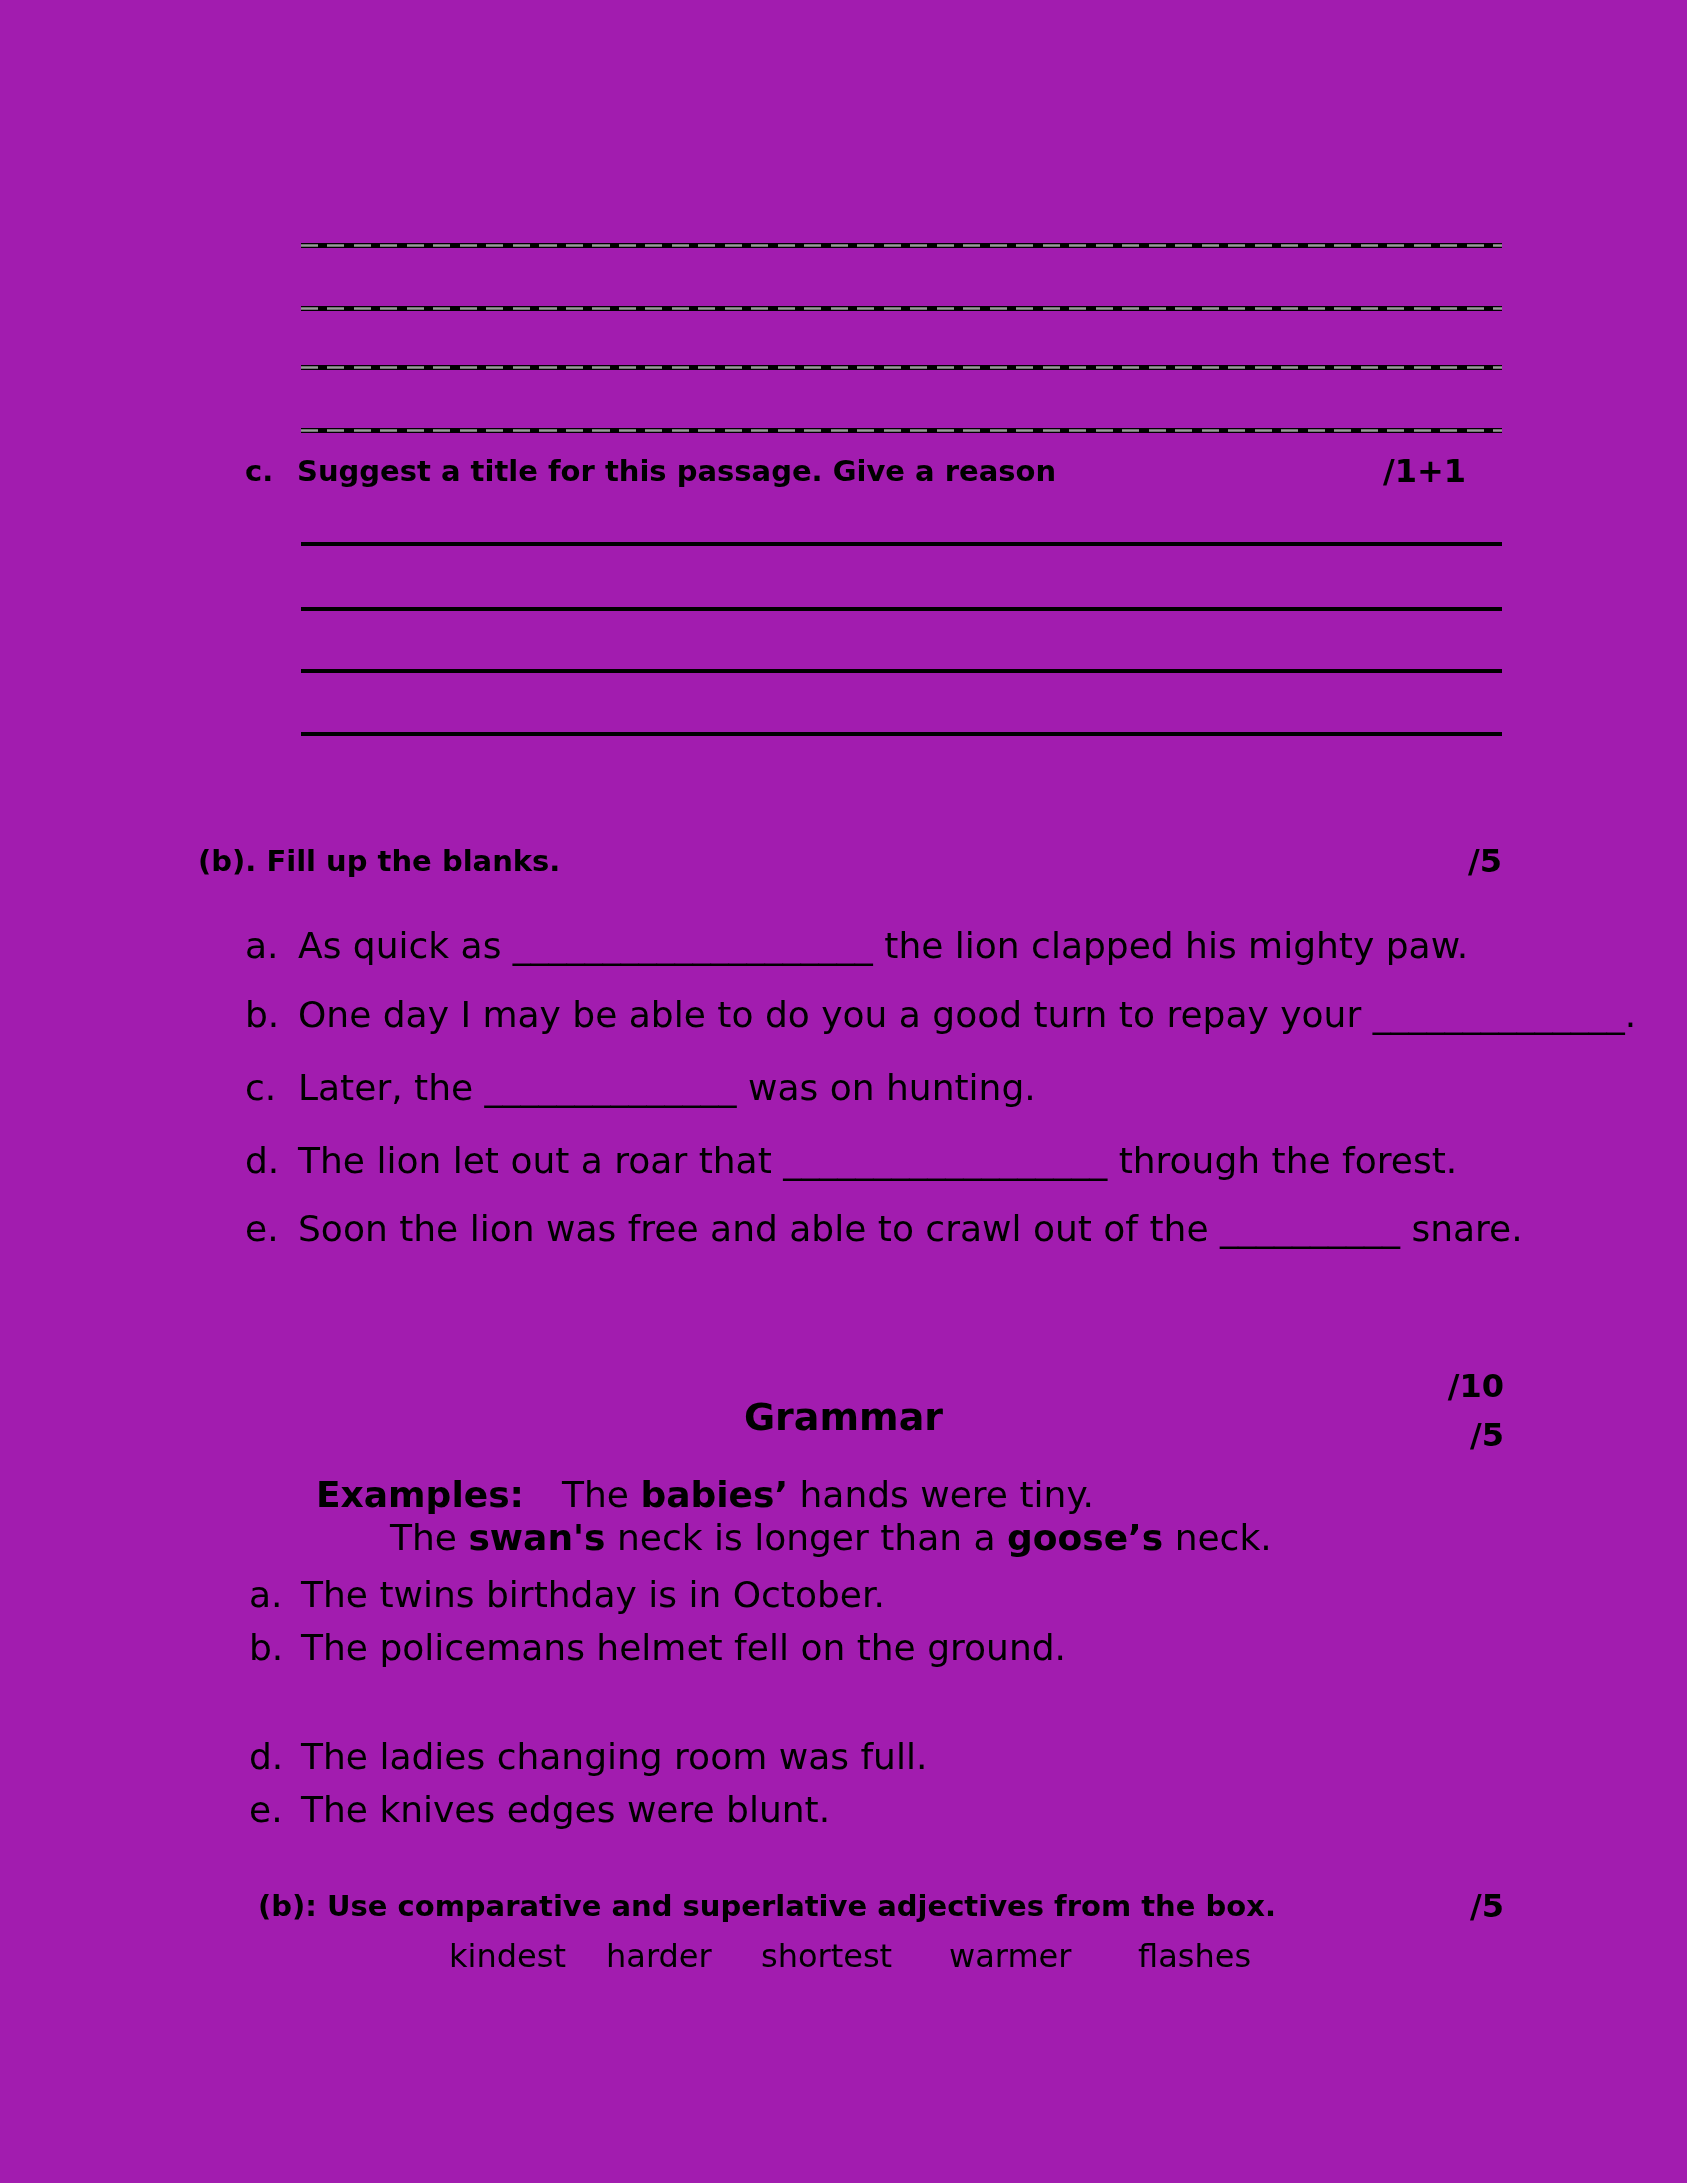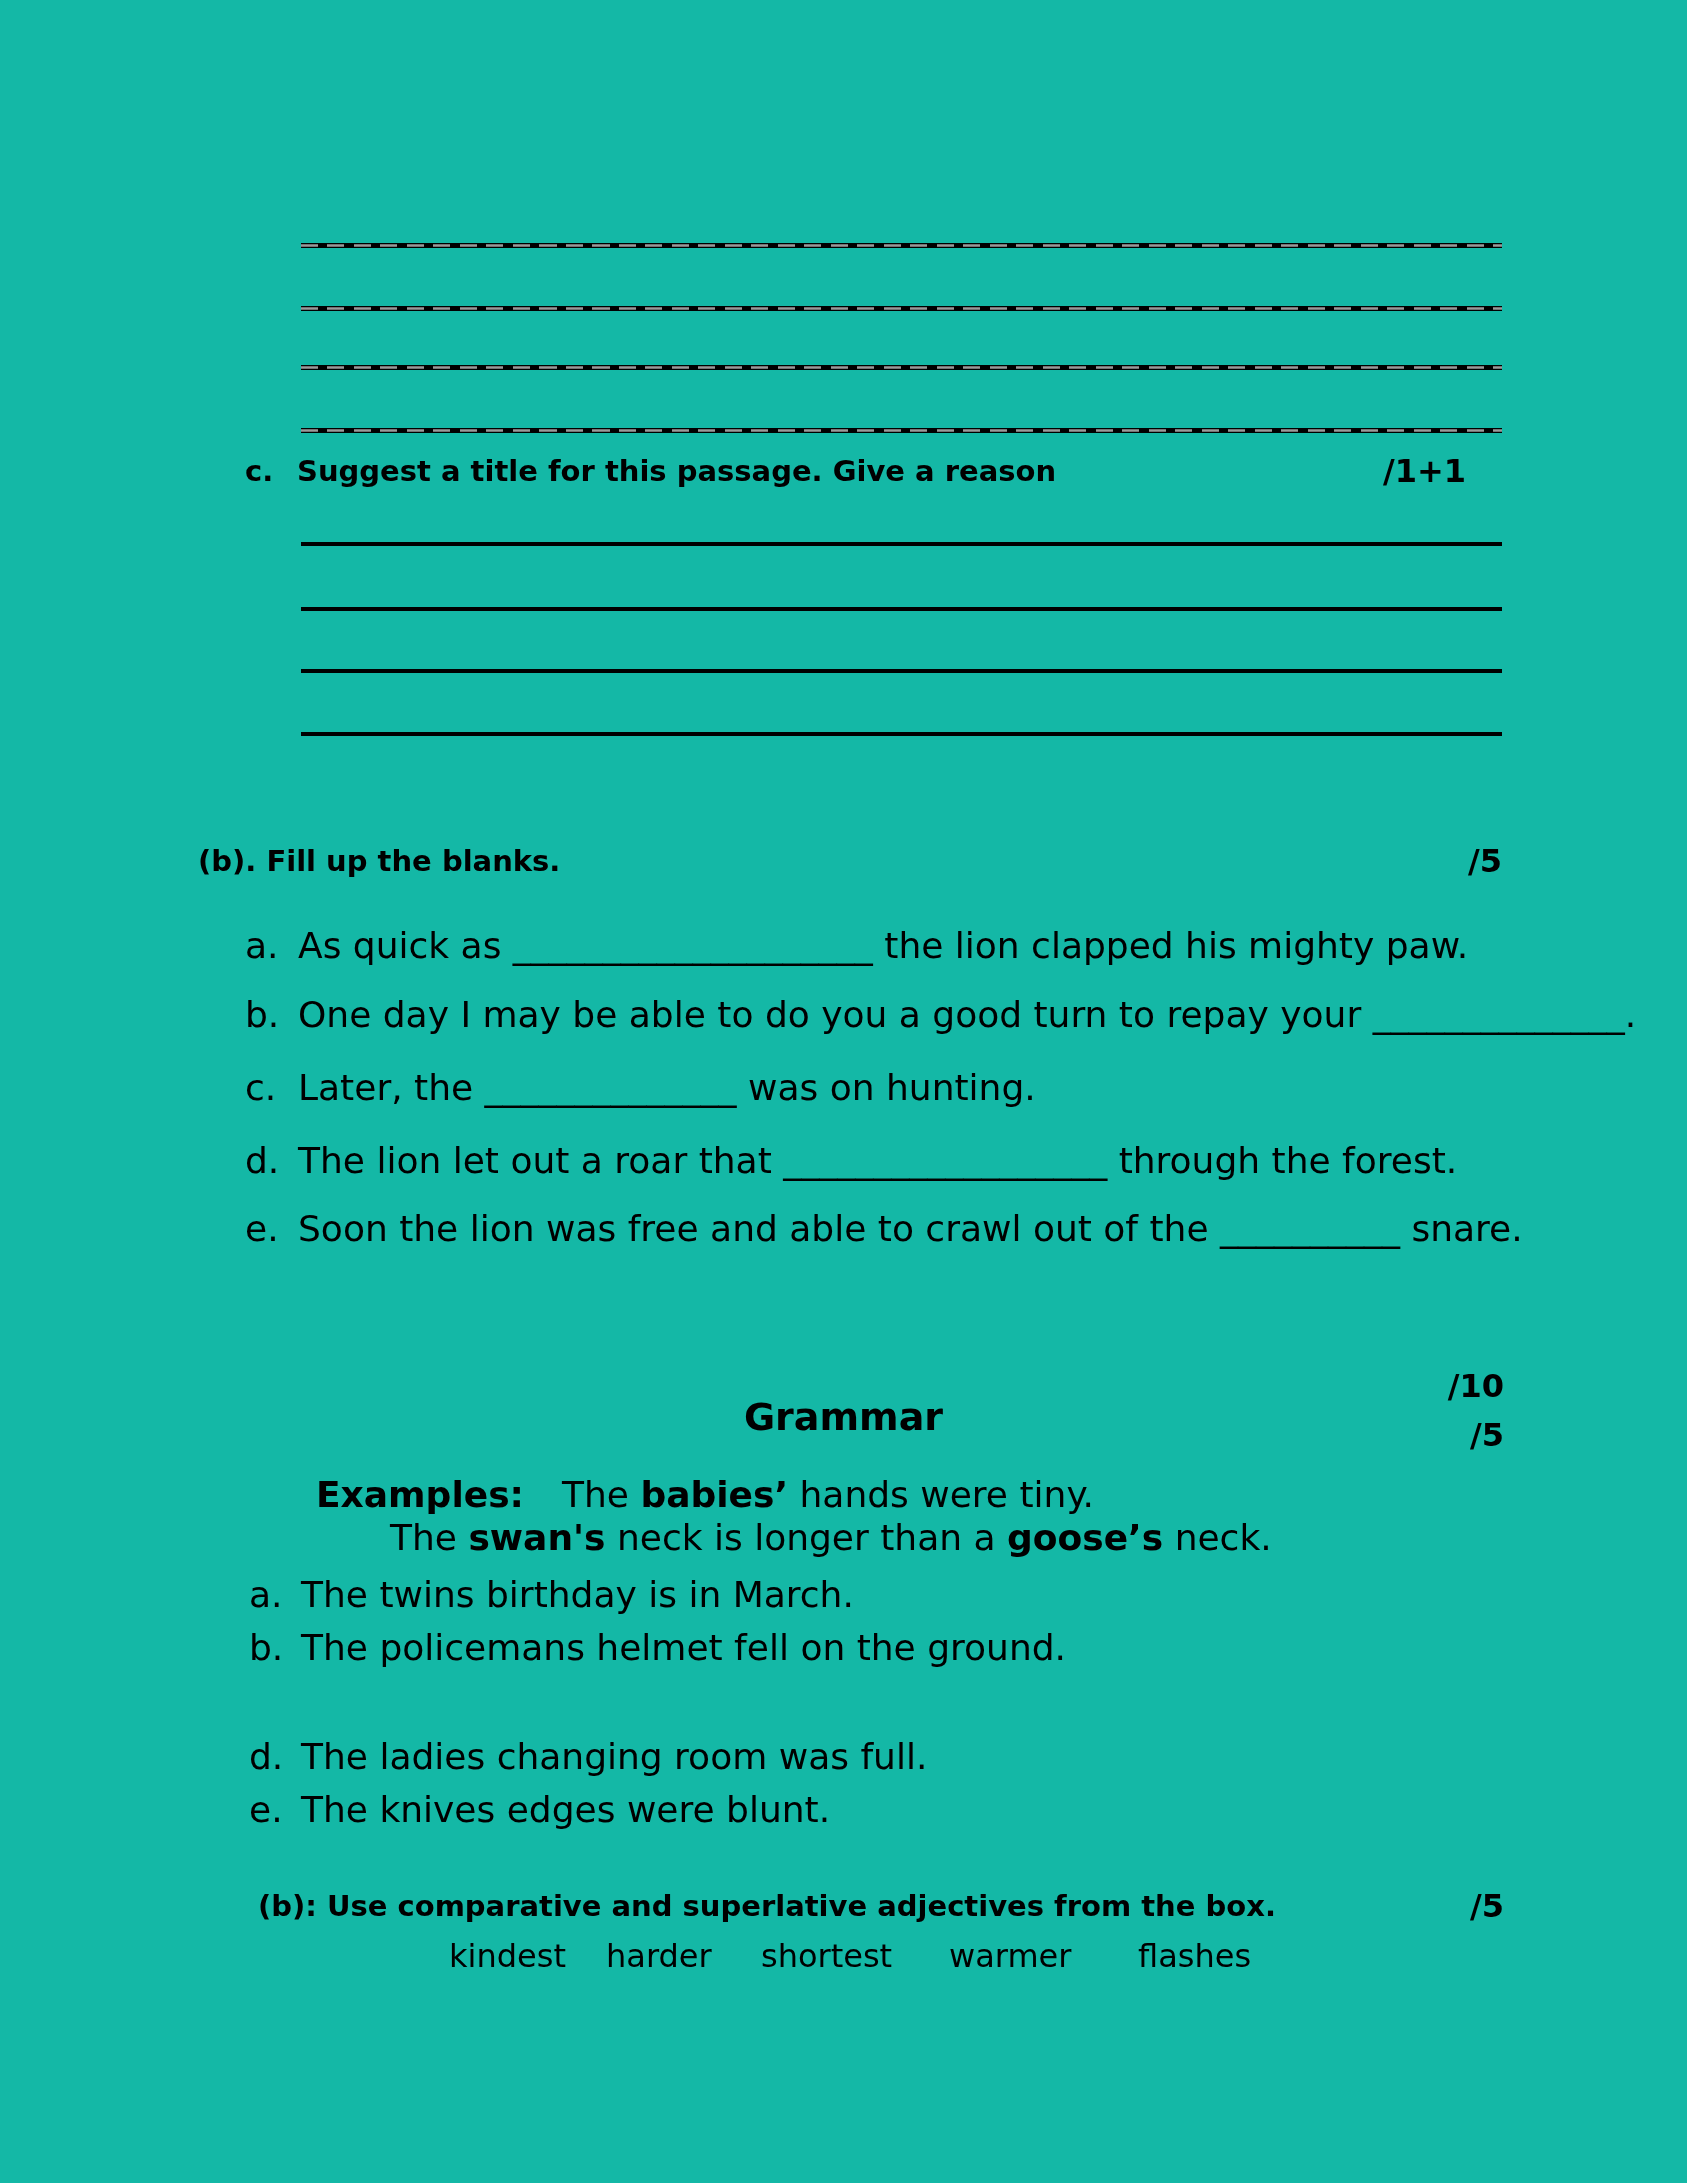--- a/index.html
+++ b/index.html
@@ -4,21 +4,21 @@
 <style>
   html, body {
     margin: 0;
     padding: 0;
     background: #ffffff;
   }
   .page {
     position: relative;
     width: 1687px;
     height: 2183px;
-    background: #14b8a6;
+    background: #a21caf;
     font-family: "DejaVu Sans", sans-serif;
     color: #000000;
     overflow: hidden;
   }
   .row {
     position: absolute;
     white-space: nowrap;
     line-height: 1.2;
   }
   .body-text { font-size: 36px; }
@@ -111,21 +111,21 @@
   <div class="mark" style="top:1416px; right:183px">/5</div>
 
   <div class="row body-text" style="top:1473px; left:316px">
     <b>Examples:</b><span class="ex-gap">The </span><b>babies’</b><span> hands were tiny.</span>
   </div>
   <div class="row body-text" style="top:1516px; left:390px">
     <span>The </span><b>swan's</b><span> neck is longer than a </span><b>goose’s</b><span> neck.</span>
   </div>
 
   <div class="row body-text q2a" style="top:1573px; left:249px">
-    <span class="item-label">a.</span><span>The twins birthday is in March.</span>
+    <span class="item-label">a.</span><span>The twins birthday is in October.</span>
   </div>
   <div class="row body-text q2a" style="top:1626px; left:249px">
     <span class="item-label">b.</span><span>The policemans helmet fell on the ground.</span>
   </div>
   <div class="row body-text q2a" style="top:1735px; left:249px">
     <span class="item-label">d.</span><span>The ladies changing room was full.</span>
   </div>
   <div class="row body-text q2a" style="top:1788px; left:249px">
     <span class="item-label">e.</span><span>The knives edges were blunt.</span>
   </div>

